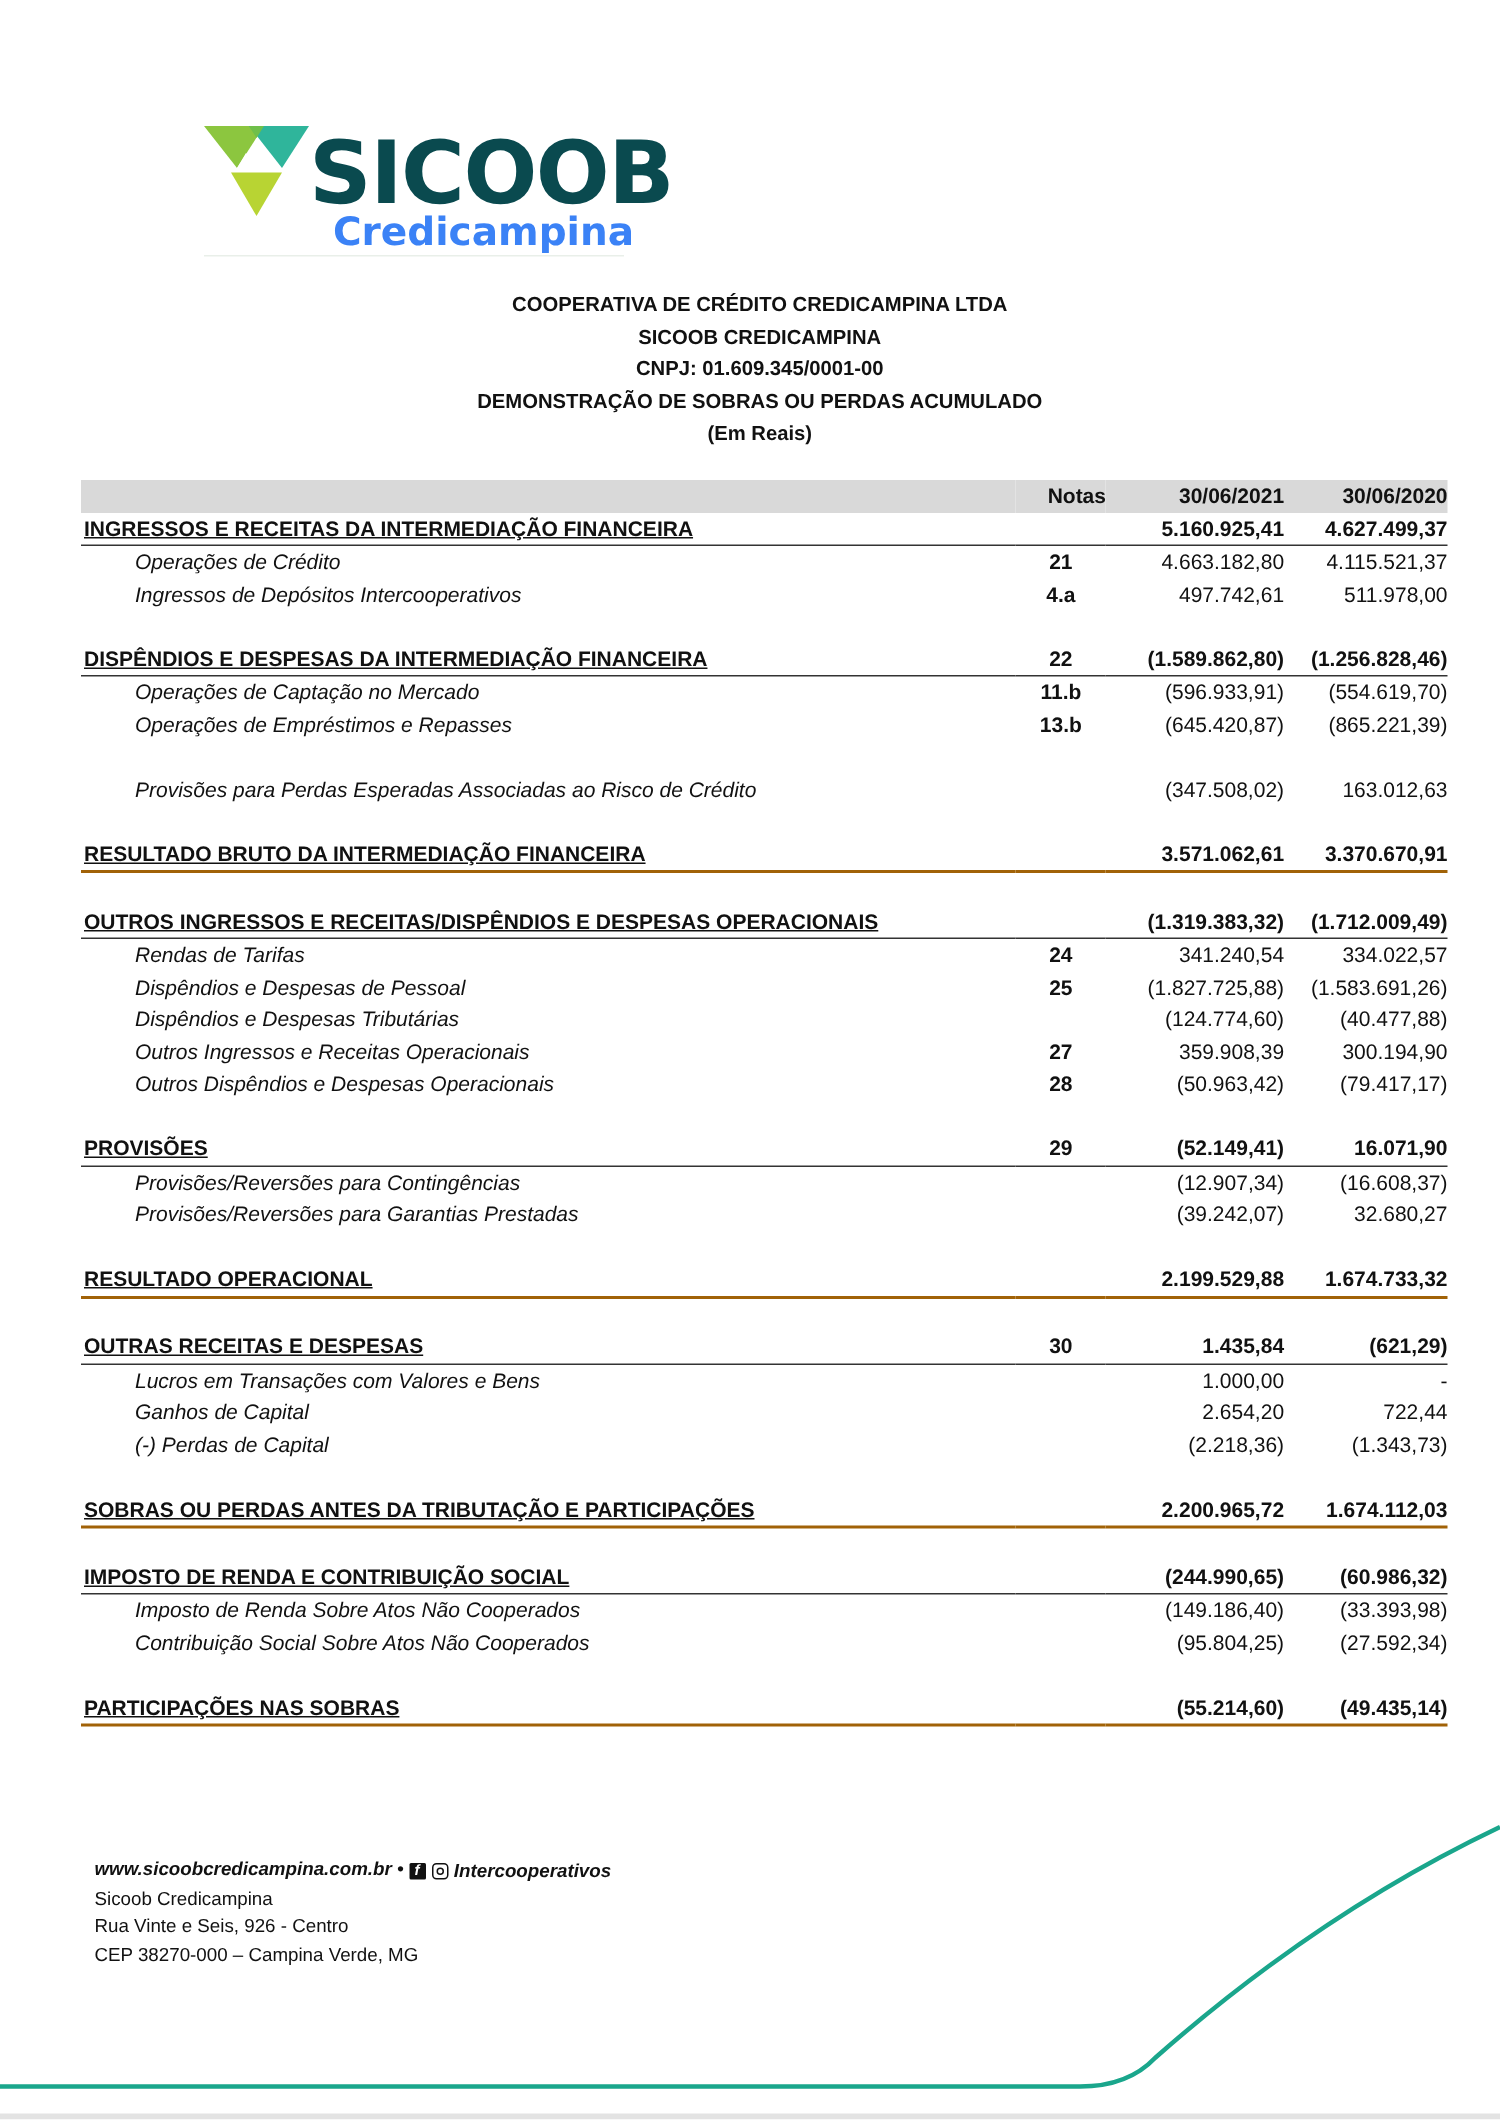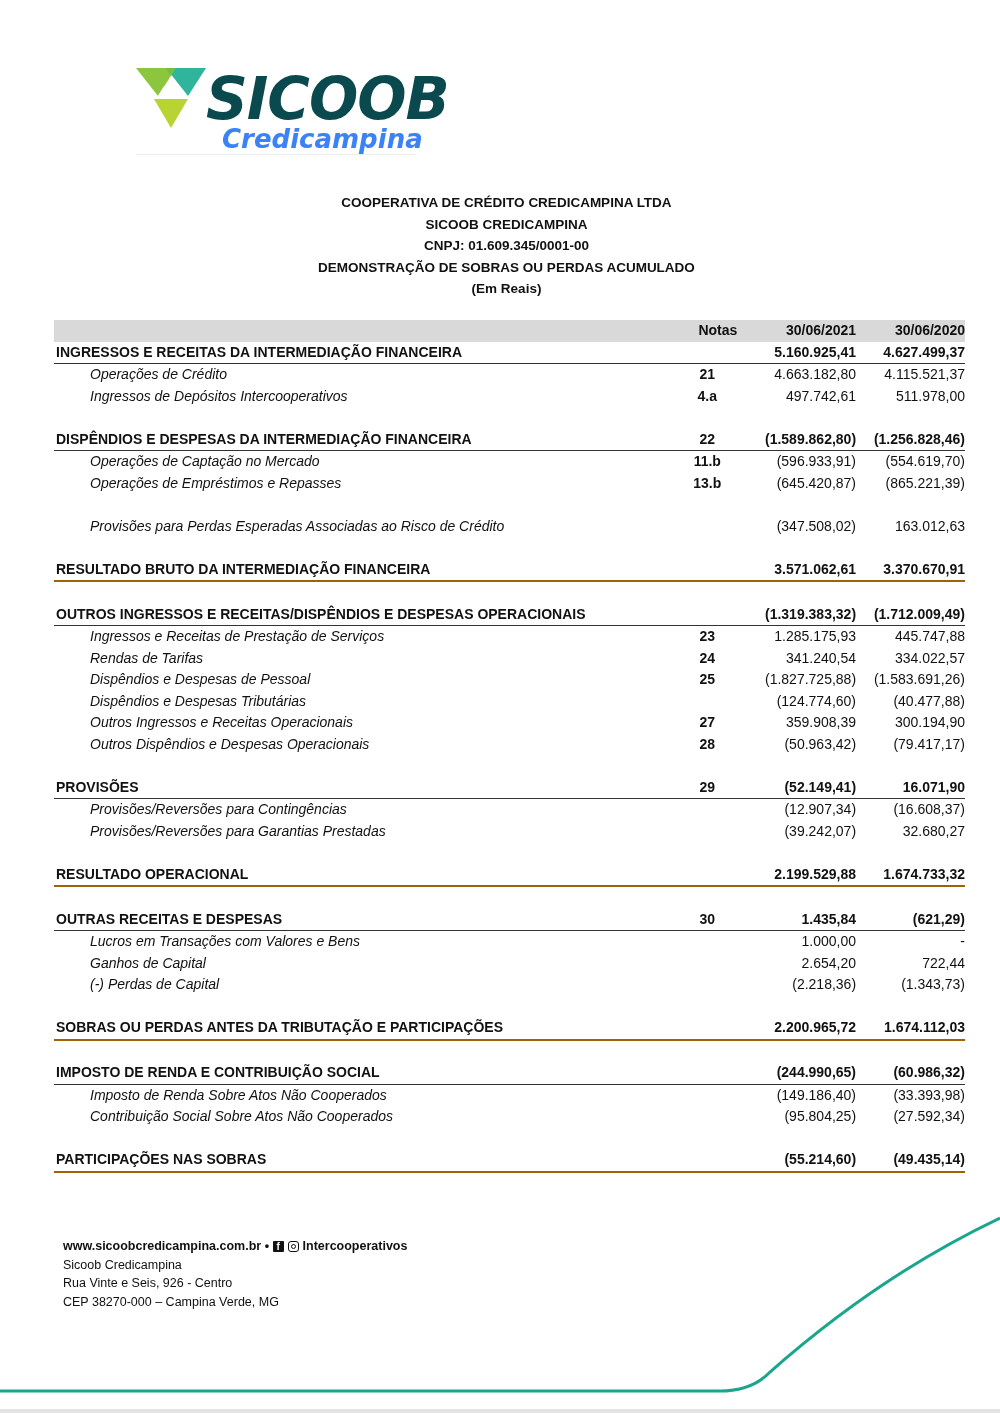--- a/index.html
+++ b/index.html
@@ -1,20 +1,20 @@
 <!DOCTYPE html>
 <html><head>
 <meta charset="utf-8">
 <style>
   html, body { margin: 0; padding: 0; background: #ffffff; }
   body {
     width: 1000px; height: 1413px; position: relative; overflow: hidden;
     font-family: "Liberation Sans", sans-serif; color: #111;
   }
-  .logo { position: absolute; left: 136px; top: 66px; width: 280px; height: 90px; font-style: italic; }
+  .logo { position: absolute; left: 136px; top: 82px; width: 280px; height: 90px; }
   .logo svg { position: absolute; left: 0; top: 0; }
   .logo .brand {
     position: absolute; left: 70px; top: 4px; font-weight: bold; font-size: 58px;
     color: #0a4a4f; letter-spacing: -1px; line-height: 58px;
     font-family: "DejaVu Sans", sans-serif;
   }
   .logo .sub {
     position: absolute; left: 86px; top: 58px; font-size: 26px; color: #3b82f6;
     font-weight: bold; line-height: 30px; font-family: "DejaVu Sans", sans-serif;
   }
@@ -32,32 +32,32 @@
   }
   table.dre td, table.dre th { padding: 0; height: 21.5px; line-height: 21.5px; white-space: nowrap; }
   table.dre th { background: #d9d9d9; font-weight: bold; text-align: right; }
   .c-label { width: 608px; text-align: left; }
   .c-nota { width: 65px; text-align: center; font-weight: bold; }
   .c-v1 { width: 125px; text-align: right; padding-right: 0; }
   .c-v2 { width: 113px; text-align: right; }
   th.c-nota { text-align: right; padding-right: 12px; margin-top: 16px; }
   th.c-v1, th.c-v2 { padding-right: 8px; }
   tr.sec td { font-weight: bold; border-bottom: 1.5px solid #333; }
-  tr.sec td.c-label { padding-left: 2px; }
+  tr.sec td.c-label { padding-left: 2px; text-decoration: underline; }
   tr.item td.c-label { padding-left: 36px; font-style: italic; }
   tr.item td.c-nota { padding-left: 0; text-align: center; }
   td.c-v1 { padding-right: 8px; }
   td.c-v2 { padding-right: 6px; }
   tr.spacer td { height: 21.5px; }
   tr.total td { border-bottom: 2px solid #a16207; }
 
   .footer {
     position: absolute; left: 63px; top: 1237px; font-size: 12.5px; line-height: 18.5px;
   }
-  .footer .b { font-weight: bold; }
+  .footer .b { font-weight: bold; font-style: italic; }
   .footer .social { display: inline-flex; align-items: center; gap: 4px; }
   .fb-icon {
     display: inline-block; width: 11px; height: 11px; background: #111; color: #fff;
     font-size: 10px; line-height: 12px; text-align: center; font-weight: bold; border-radius: 1px;
   }
   .ig-icon {
     display: inline-block; width: 9px; height: 9px; border: 1.5px solid #111; border-radius: 3px;
     position: relative;
   }
   .ig-icon::after {
@@ -159,26 +159,20 @@
         <td class="c-v2">3.370.670,91</td>
       </tr>
       <tr class="spacer">
         <td colspan="4"></td>
       </tr>
       <tr class="sec">
         <td class="c-label">OUTROS INGRESSOS E RECEITAS/DISPÊNDIOS E DESPESAS OPERACIONAIS</td>
         <td class="c-nota"></td>
         <td class="c-v1">(1.319.383,32)</td>
         <td class="c-v2">(1.712.009,49)</td>
-      </tr>
-      <tr class="item">
-        <td class="c-label">Ingressos e Receitas de Prestação de Serviços</td>
-        <td class="c-nota">23</td>
-        <td class="c-v1">1.285.175,93</td>
-        <td class="c-v2">445.747,88</td>
       </tr>
       <tr class="item">
         <td class="c-label">Rendas de Tarifas</td>
         <td class="c-nota">24</td>
         <td class="c-v1">341.240,54</td>
         <td class="c-v2">334.022,57</td>
       </tr>
       <tr class="item">
         <td class="c-label">Dispêndios e Despesas de Pessoal</td>
         <td class="c-nota">25</td>

